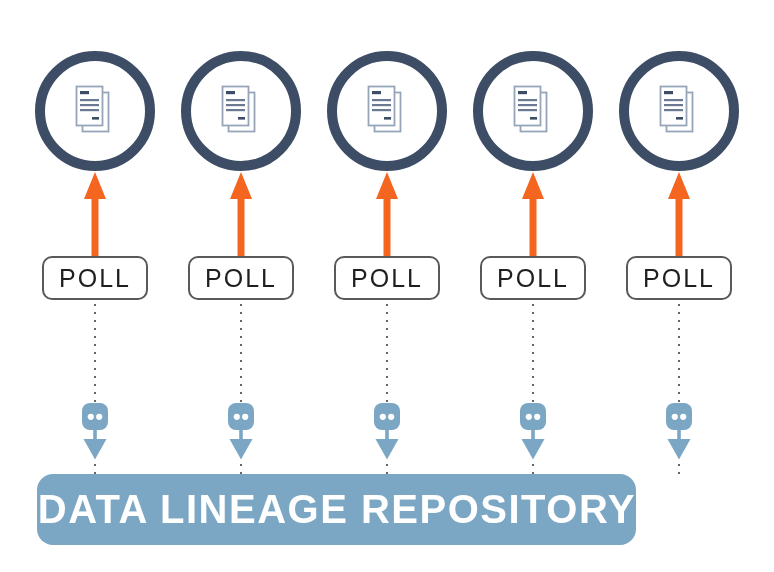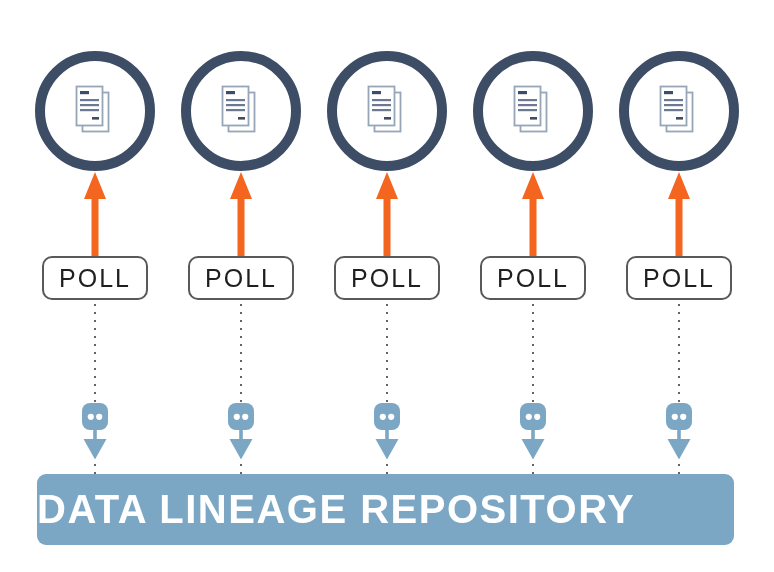--- a/index.html
+++ b/index.html
@@ -86,27 +86,27 @@
   .plug {
     position: absolute;
     left: 60px;
     top: 352px;
     display: block;
   }
   .banner {
     position: absolute;
     left: 37px;
     top: 462px;
-    width: 697px;
+    width: 599px;
     height: 71px;
     background: var(--steel-blue);
-    border-radius: 9px;
+    border-radius: 16px;
     display: flex;
     align-items: center;
-    justify-content: flex-start;
+    justify-content: flex-end;
   }
   .banner span {
     color: #ffffff;
     font-size: 40px;
     font-weight: bold;
     letter-spacing: 1.5px;
     white-space: nowrap;
     transform: scaleY(1.02);
   }
 </style>

